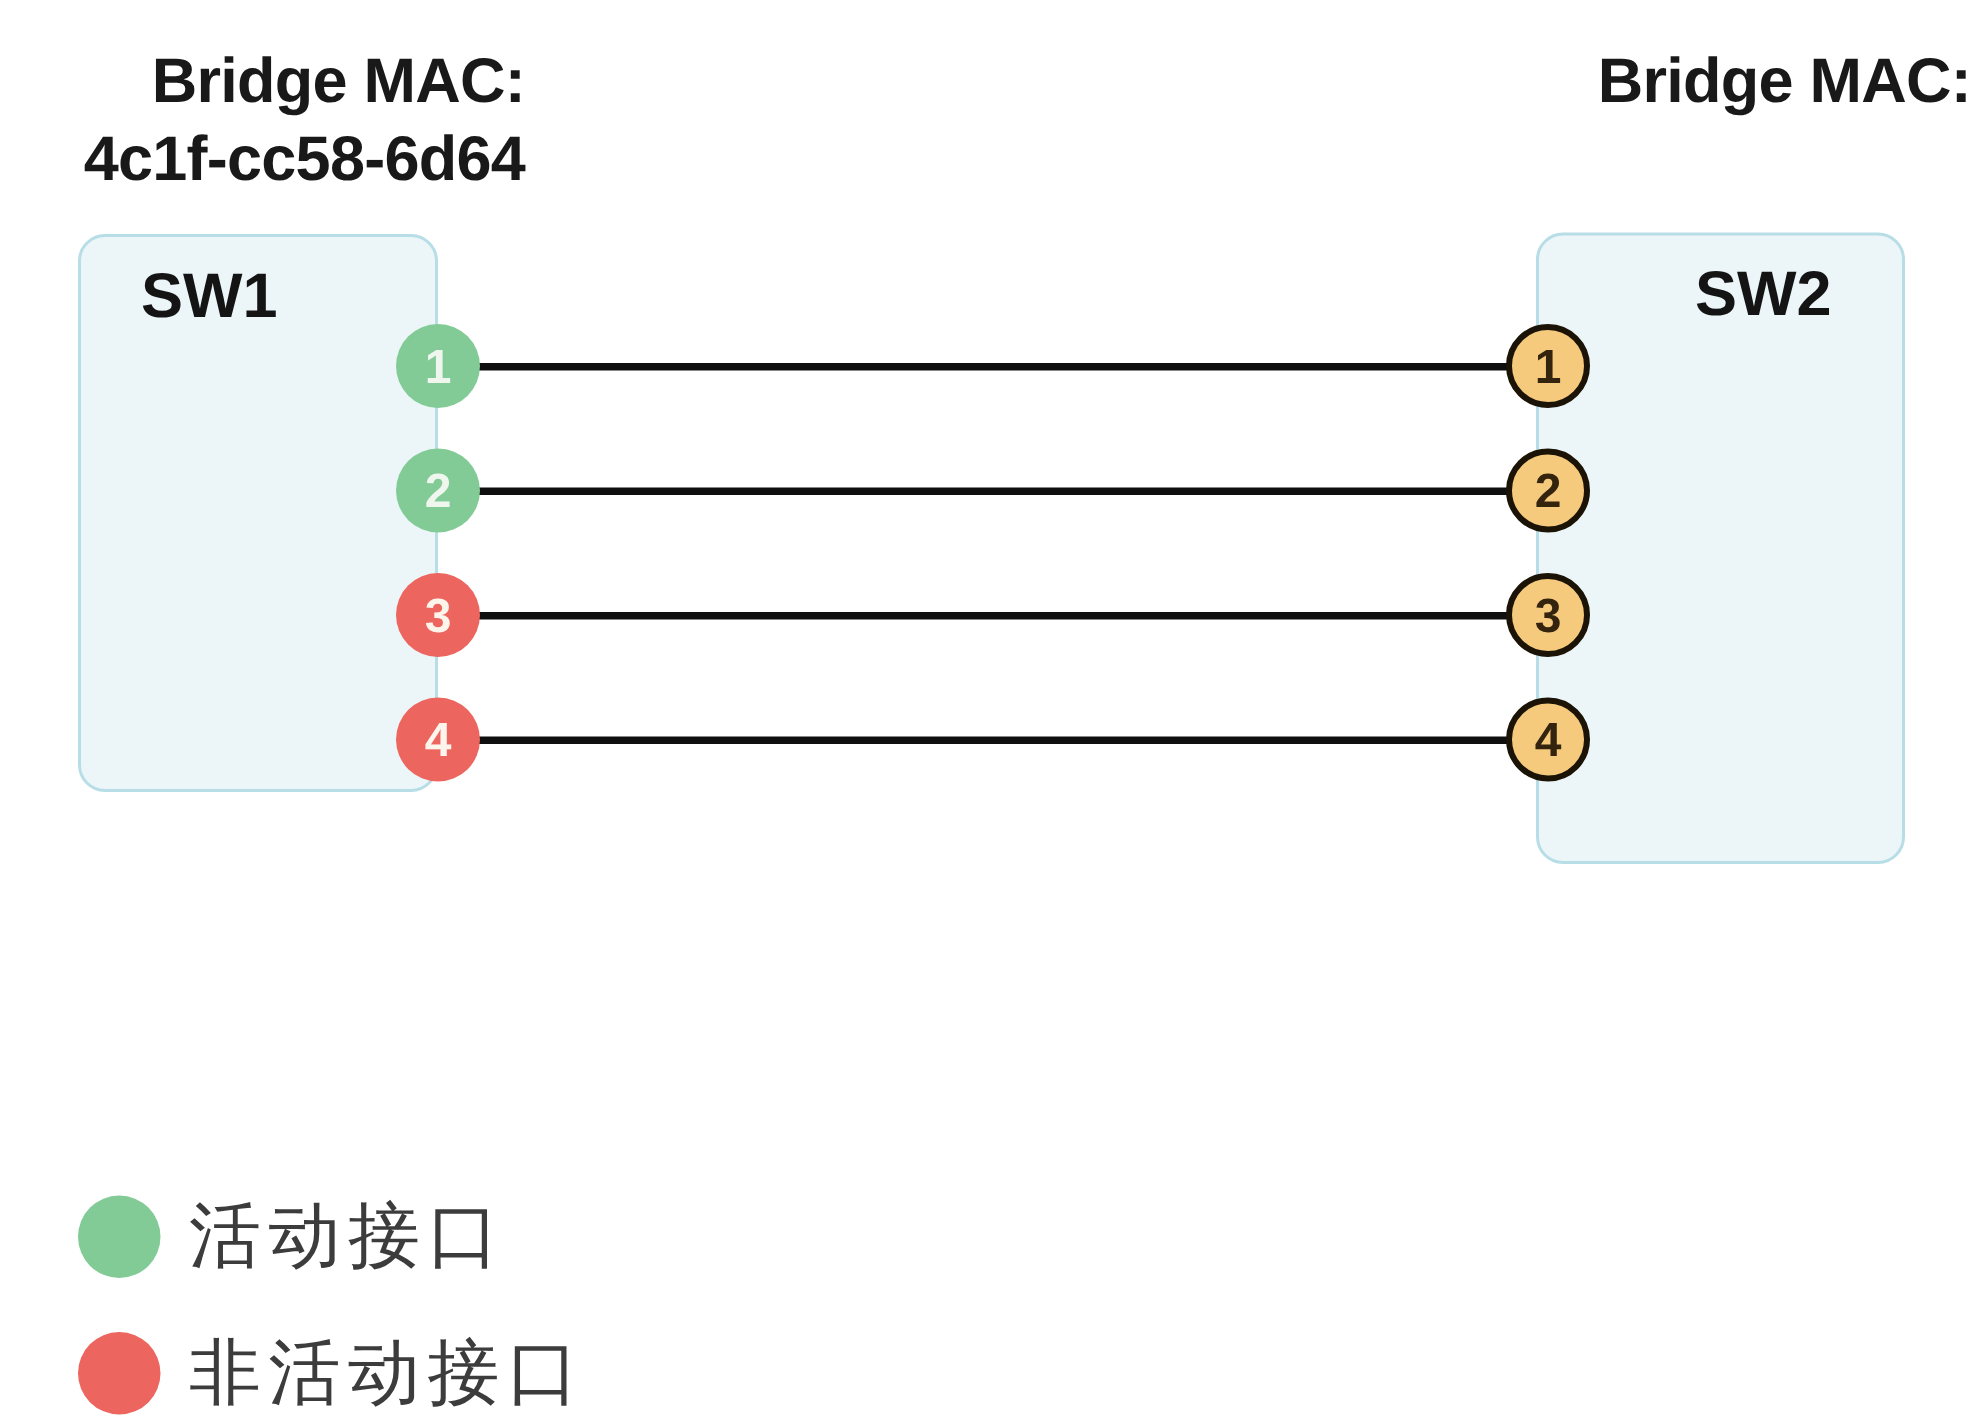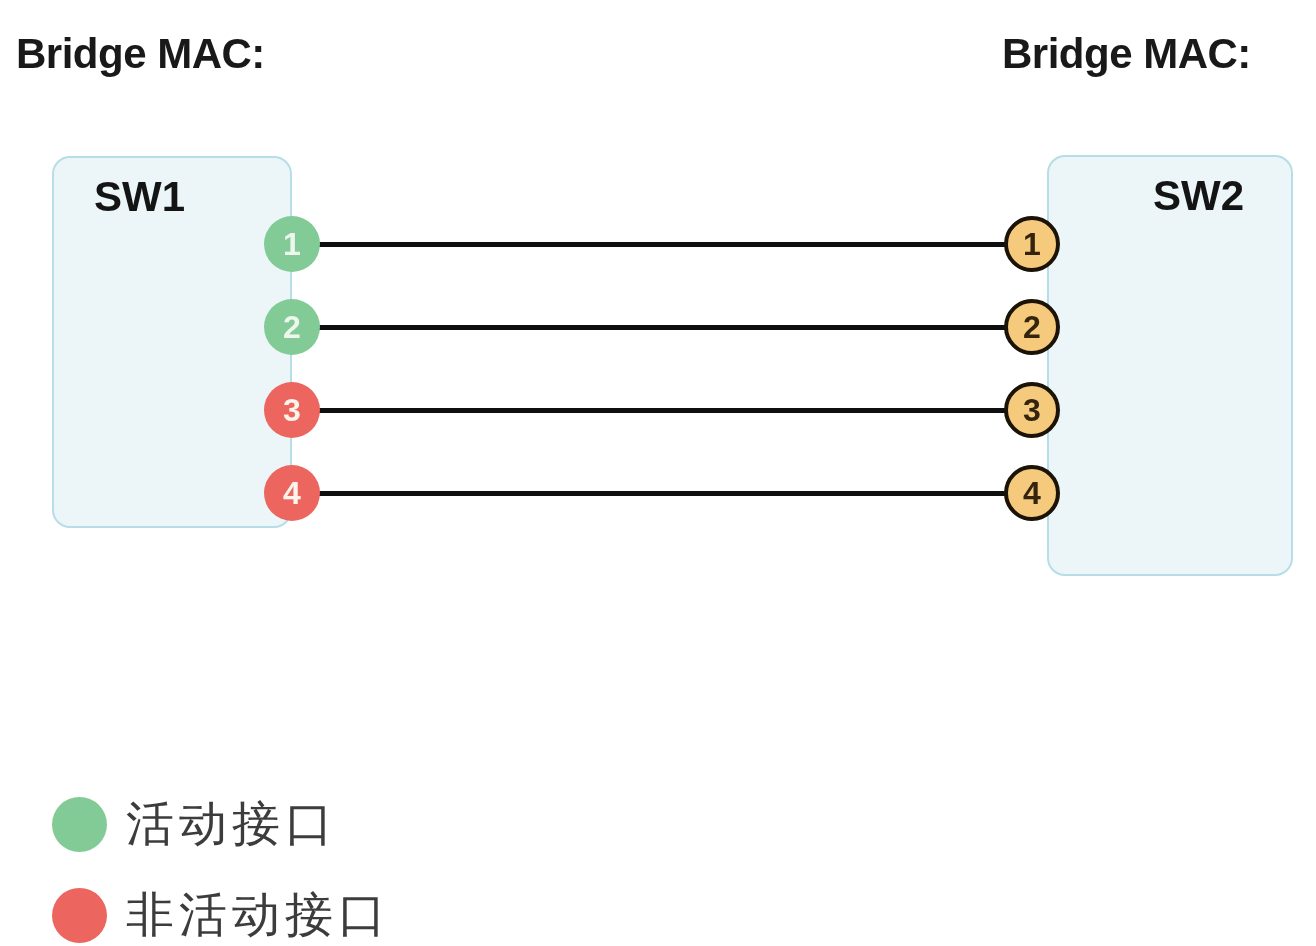--- a/index.html
+++ b/index.html
@@ -13,42 +13,42 @@
     width: 1316px;
     height: 946px;
     background: #ffffff;
     overflow: hidden;
   }
 
   
   .title {
     position: absolute;
     top: 28px;
-    text-align: left;
+    text-align: right;
     font-weight: bold;
     font-size: 42px;
     line-height: 52px;
     color: #191919;
     letter-spacing: -0.5px;
     white-space: nowrap;
   }
   .title-left  { left: 16px;  width: 334px; }
   .title-right { left: 1002px; width: 312px; }
   .title .tline { display: block; }
 
   
   .switch-box {
     position: absolute;
     box-sizing: border-box;
     background: var(--box-fill);
     border: 2px solid var(--box-border);
     border-radius: 18px;
   }
   .sw1-box { left: 52px;  top: 156px; width: 240px; height: 372px; }
-  .sw2-box { left: 1047px; top: 155px; width: 246px; height: 421px; }
+  .sw2-box { left: 1024px; top: 155px; width: 246px; height: 421px; }
   .switch-label {
     font-weight: bold;
     font-size: 42px;
     line-height: 1.1;
     color: #141414;
   }
   .sw1-label { padding: 16px 0 0 40px; text-align: left; }
   .sw2-label { padding: 16px 47px 0 0; text-align: right; }
 
   
@@ -117,20 +117,21 @@
     white-space: nowrap;
   }
 </style>
 </head>
 <body>
 
 <div class="canvas">
 
   <div class="title title-left">
     <span class="tline">Bridge MAC:</span>
+    <span class="tline">4c1f-cc58-6d64</span>
   </div>
   <div class="title title-right">
     <span class="tline">Bridge MAC:</span>
   </div>
 
   <div class="switch-box sw1-box">
     <div class="switch-label sw1-label">SW1</div>
   </div>
   <div class="switch-box sw2-box">
     <div class="switch-label sw2-label">SW2</div>

